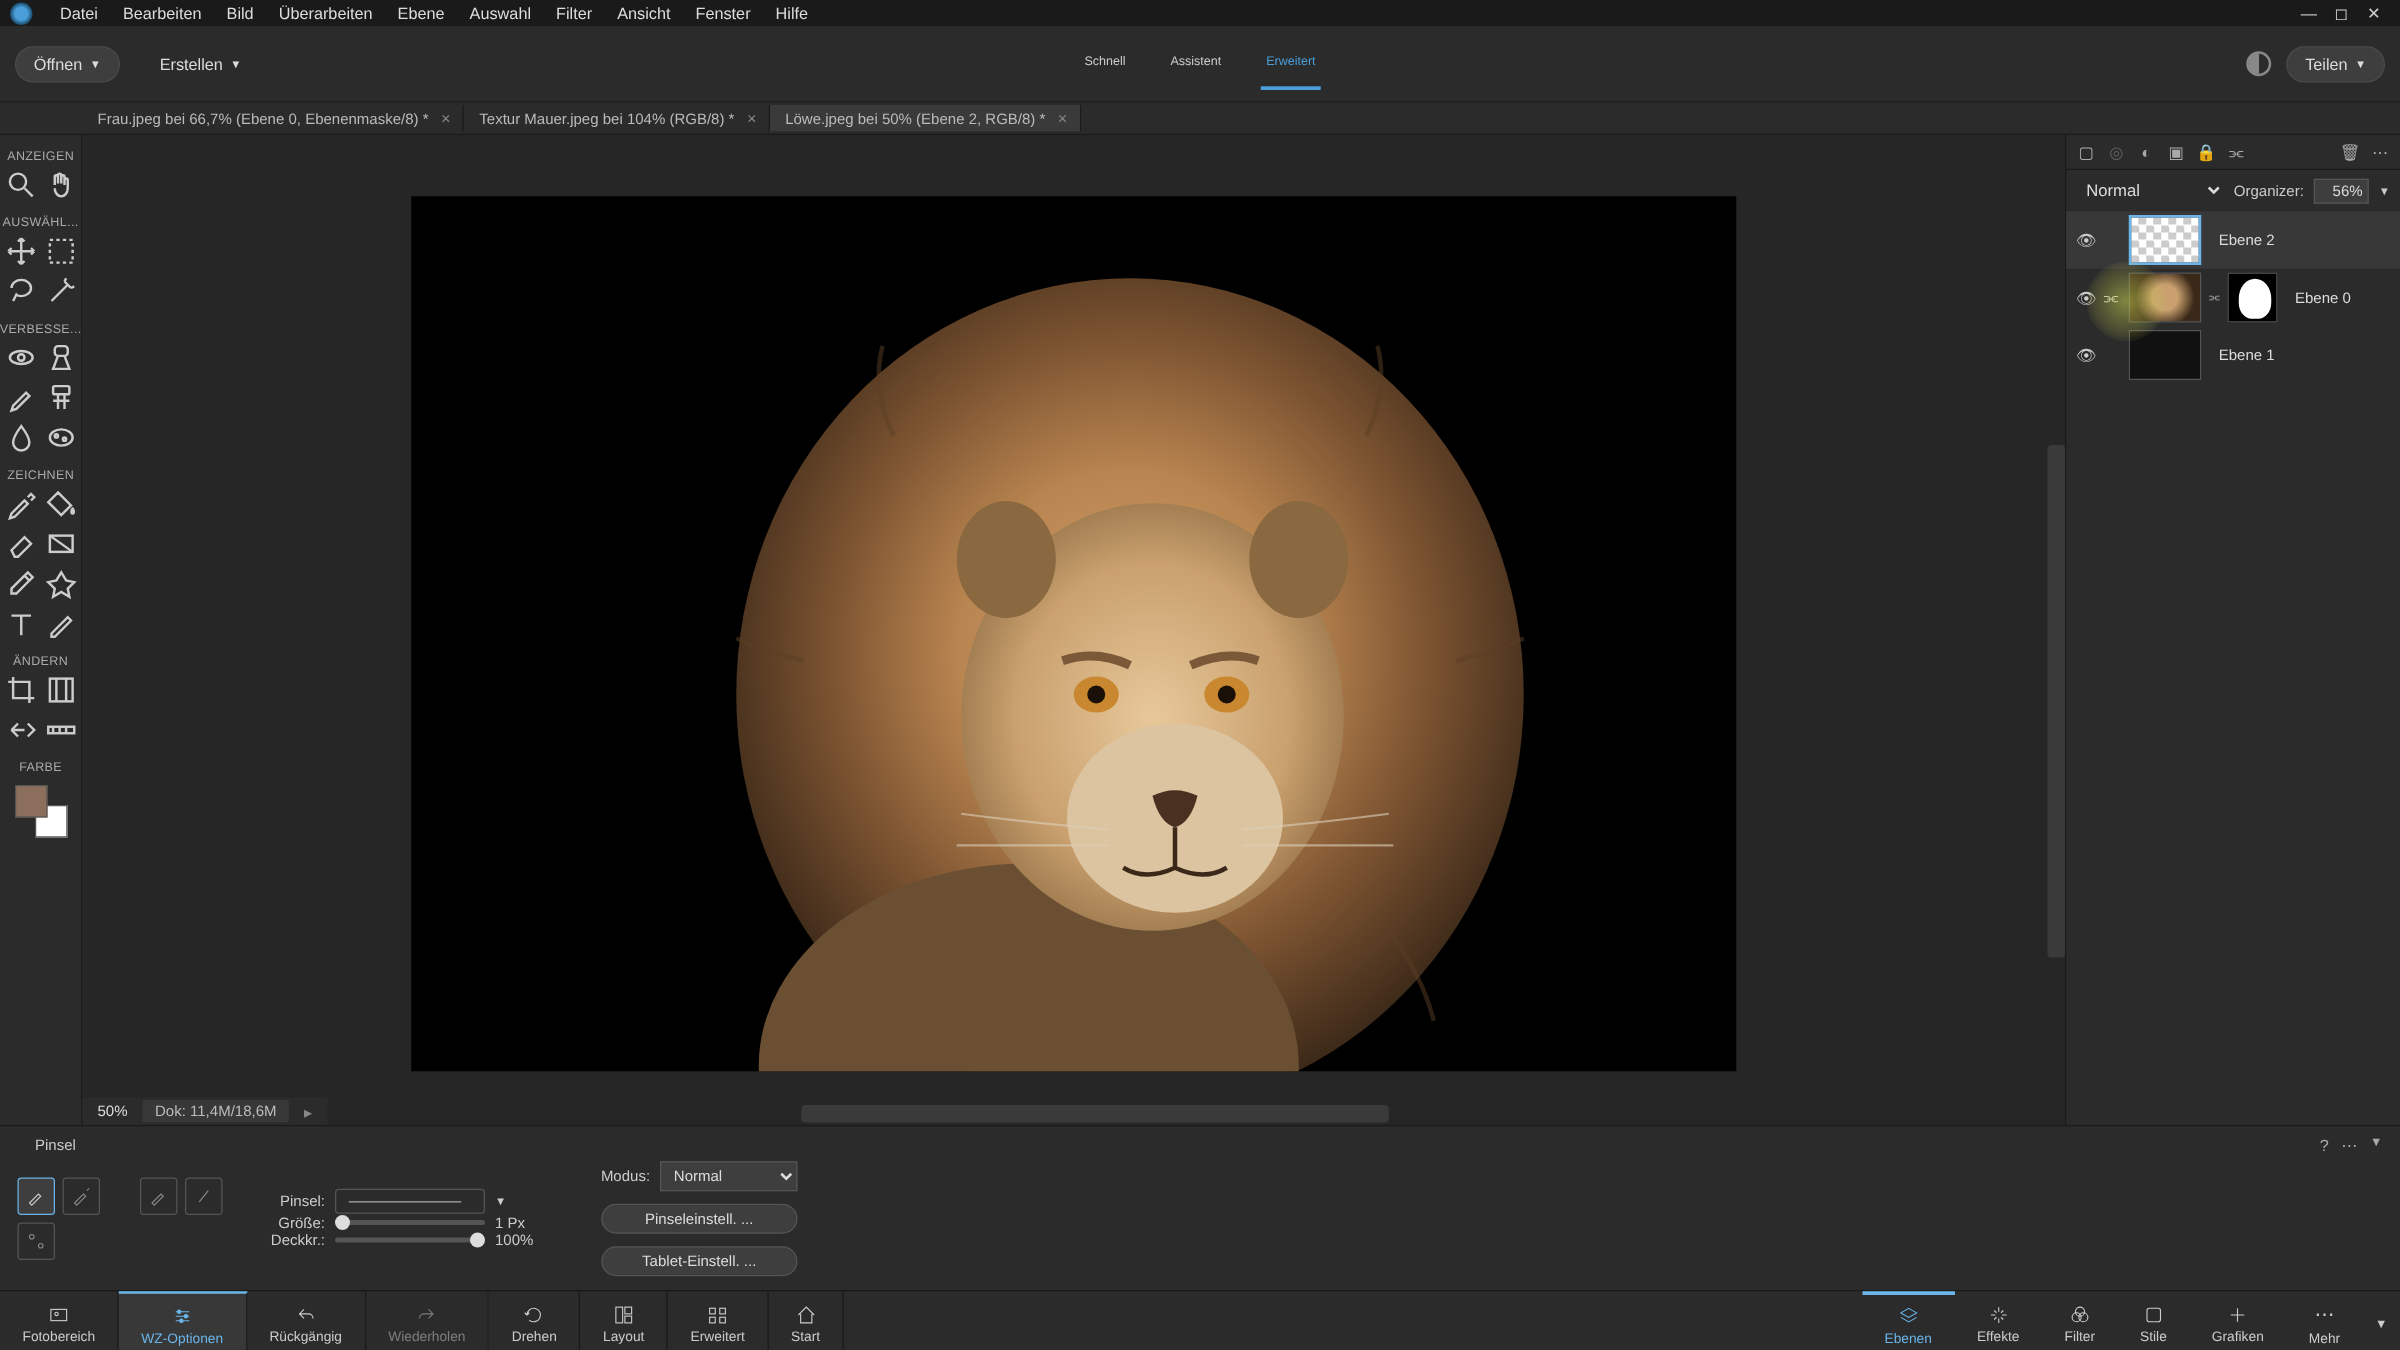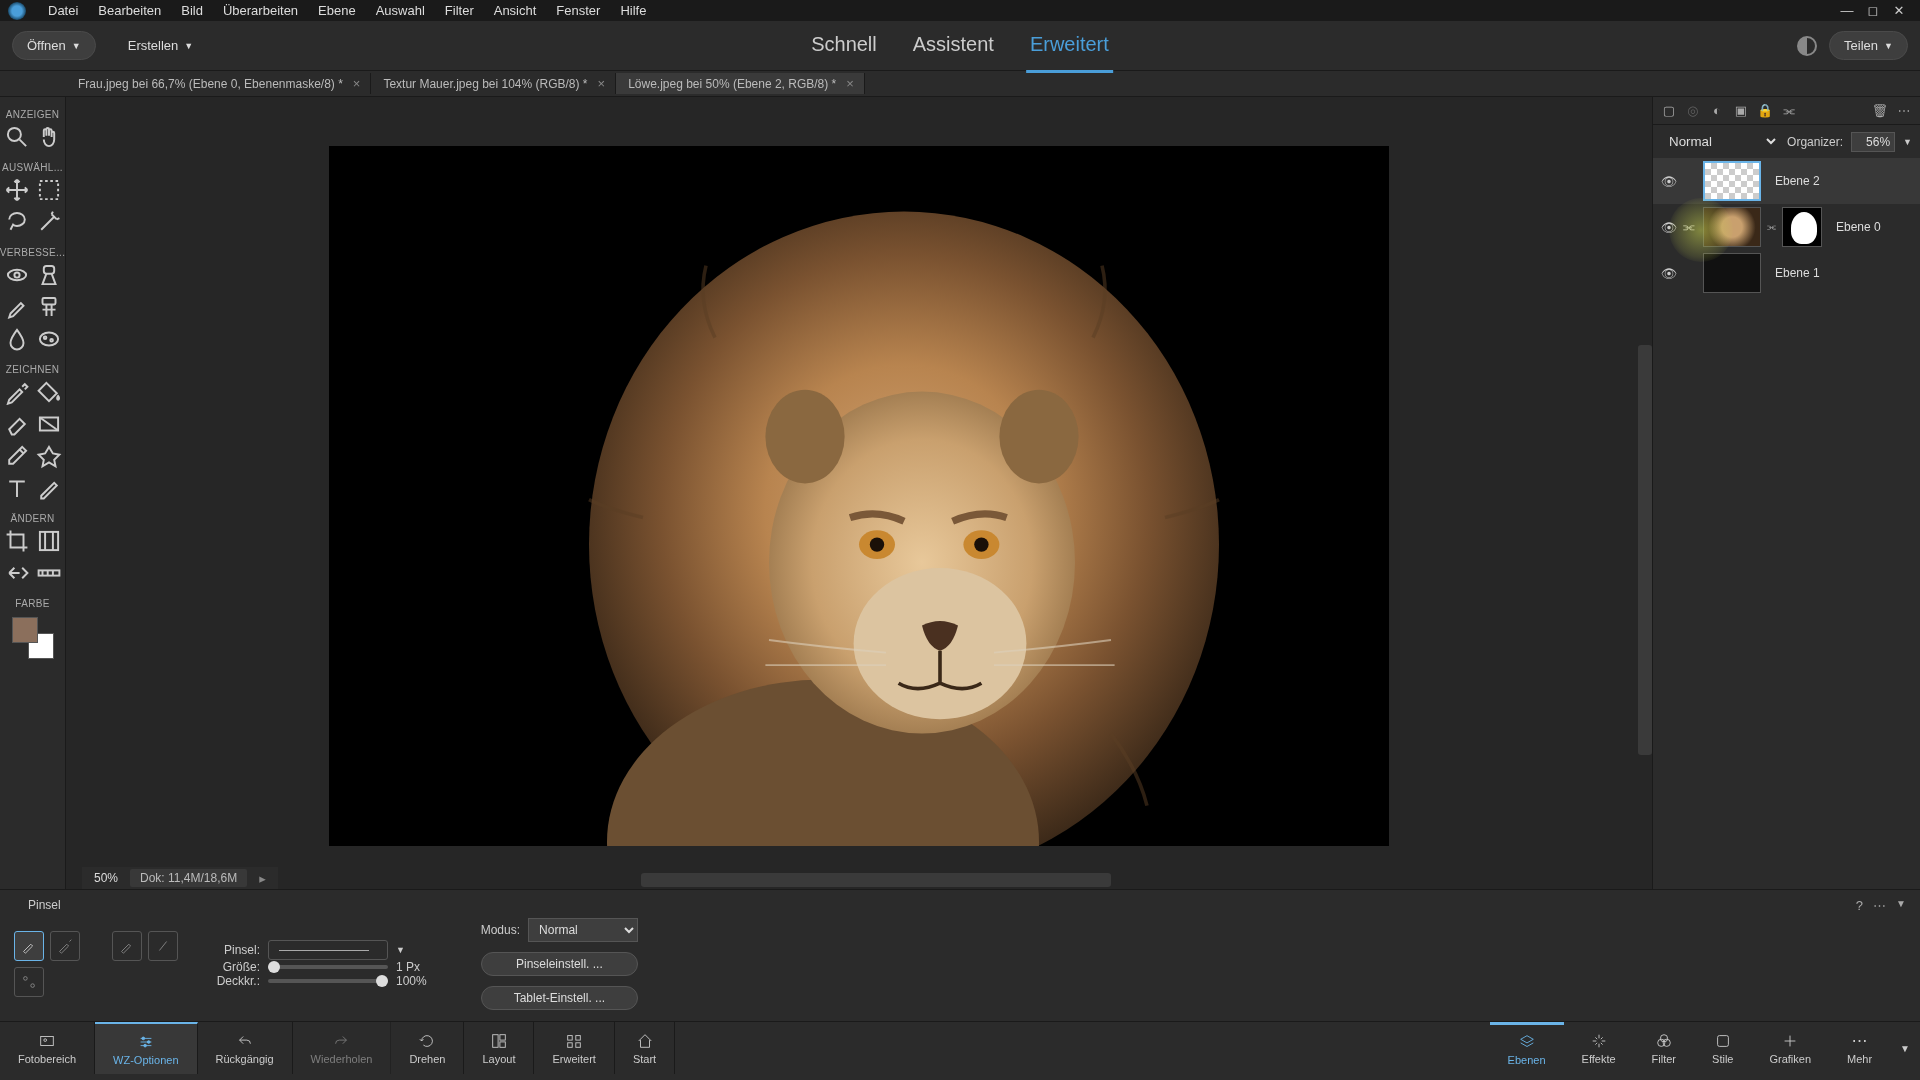--- a/index.html
+++ b/index.html
@@ -6,26 +6,26 @@
 body { background: #2b2b2b; color: #ccc; width: 1920px; height: 1080px; overflow: hidden; font-size: 13px; }
 
 
 .titlebar { height: 21px; background: #1a1a1a; display: flex; align-items: center; padding: 0 8px; }
 .titlebar .logo { width: 18px; height: 18px; background: radial-gradient(circle, #4a9ed9 40%, #1a4a6a 70%); border-radius: 50%; margin-right: 12px; }
 .titlebar .menu-item { padding: 0 10px; font-size: 13px; color: #ddd; cursor: pointer; }
 .titlebar .spacer { flex: 1; }
 .titlebar .win-btn { width: 26px; height: 20px; display: flex; align-items: center; justify-content: center; color: #ccc; }
 
 
-.topbar { height: 50px; background: #2b2b2b; display: flex; align-items: center; padding: 0 12px; border-bottom: 1px solid #1a1a1a; }
+.topbar { height: 61px; background: #2b2b2b; display: flex; align-items: center; padding: 0 12px; border-bottom: 1px solid #1a1a1a; }
 .btn-pill { background: #3e3e3e; border: 1px solid #4a4a4a; border-radius: 16px; padding: 6px 14px; color: #ddd; display: flex; align-items: center; gap: 6px; cursor: pointer; }
 .btn-pill .caret { font-size: 9px; }
 .topbar .create { margin-left: 18px; background: transparent; border: none; }
 .topbar .tabs { position: absolute; left: 50%; transform: translateX(-50%); display: flex; gap: 28px; }
-.topbar .tabs .tab { padding: 14px 4px; color: #ccc; cursor: pointer; font-size: 20px; }
+.topbar .tabs .tab { padding: 14px 4px; color: #ccc; cursor: pointer; font-size: 10px; }
 .topbar .tabs .tab.active { color: #4a9ed9; border-bottom: 3px solid #4a9ed9; }
 .topbar .right { margin-left: auto; display: flex; align-items: center; gap: 12px; }
 .circle-icon { width: 20px; height: 20px; border: 2px solid #888; border-radius: 50%; background: linear-gradient(90deg, #888 50%, transparent 50%); }
 
 
 .doc-tabs { height: 26px; background: #2b2b2b; display: flex; align-items: center; padding-left: 66px; border-bottom: 1px solid #1a1a1a; }
 .doc-tab { padding: 3px 10px 3px 12px; font-size: 12px; color: #bbb; display: flex; align-items: center; gap: 10px; border-right: 1px solid #1a1a1a; }
 .doc-tab.active { background: #3a3a3a; }
 .doc-tab .close { color: #888; font-size: 13px; cursor: pointer; }
 
@@ -41,21 +41,21 @@
 .color-swatches { position: relative; width: 42px; height: 42px; margin-top: 4px; }
 .swatch-bg { position: absolute; bottom: 0; right: 0; width: 26px; height: 26px; background: #fff; border: 1px solid #555; }
 .swatch-fg { position: absolute; top: 0; left: 0; width: 26px; height: 26px; background: #8b6f5c; border: 1px solid #555; }
 
 
 .canvas-area { flex: 1; background: #262626; position: relative; display: flex; align-items: center; justify-content: center; }
 .canvas-img { width: 1060px; height: 700px; background: #000; position: relative; overflow: hidden; margin-top: 6px; }
 .lion { position: absolute; left: 50%; top: 50%; transform: translate(-45%, -42%); width: 720px; height: 720px; }
 .scrollbar-v { position: absolute; right: 0; top: 248px; width: 14px; height: 410px; background: #3a3a3a; border-radius: 3px; }
 .scrollbar-h { position: absolute; left: 575px; bottom: 2px; width: 470px; height: 14px; background: #3a3a3a; border-radius: 3px; }
-.status-strip { position: absolute; left: 16px; bottom: 0; height: 22px; display: flex; align-items: center; gap: 12px; padding: 0 12px; background: #2b2b2b; }
+.status-strip { position: absolute; left: 0; bottom: 0; height: 22px; display: flex; align-items: center; gap: 12px; padding: 0 12px; background: #2b2b2b; }
 .status-zoom { font-size: 12px; color: #ddd; }
 .status-doc { font-size: 12px; color: #bbb; background: #383838; padding: 2px 10px; border-radius: 2px; }
 
 
 .panel-right { width: 268px; background: #2b2b2b; border-left: 1px solid #1a1a1a; }
 .panel-icons { height: 28px; display: flex; align-items: center; padding: 0 8px; gap: 8px; border-bottom: 1px solid #1a1a1a; }
 .panel-icons .icon { width: 16px; height: 16px; display: flex; align-items: center; justify-content: center; color: #aaa; }
 .panel-icons .spacer { flex: 1; }
 .blend-row { display: flex; align-items: center; padding: 6px 8px; gap: 8px; font-size: 12px; }
 .blend-select { flex: 1; background: #2b2b2b; border: none; color: #ddd; padding: 2px 4px; }

